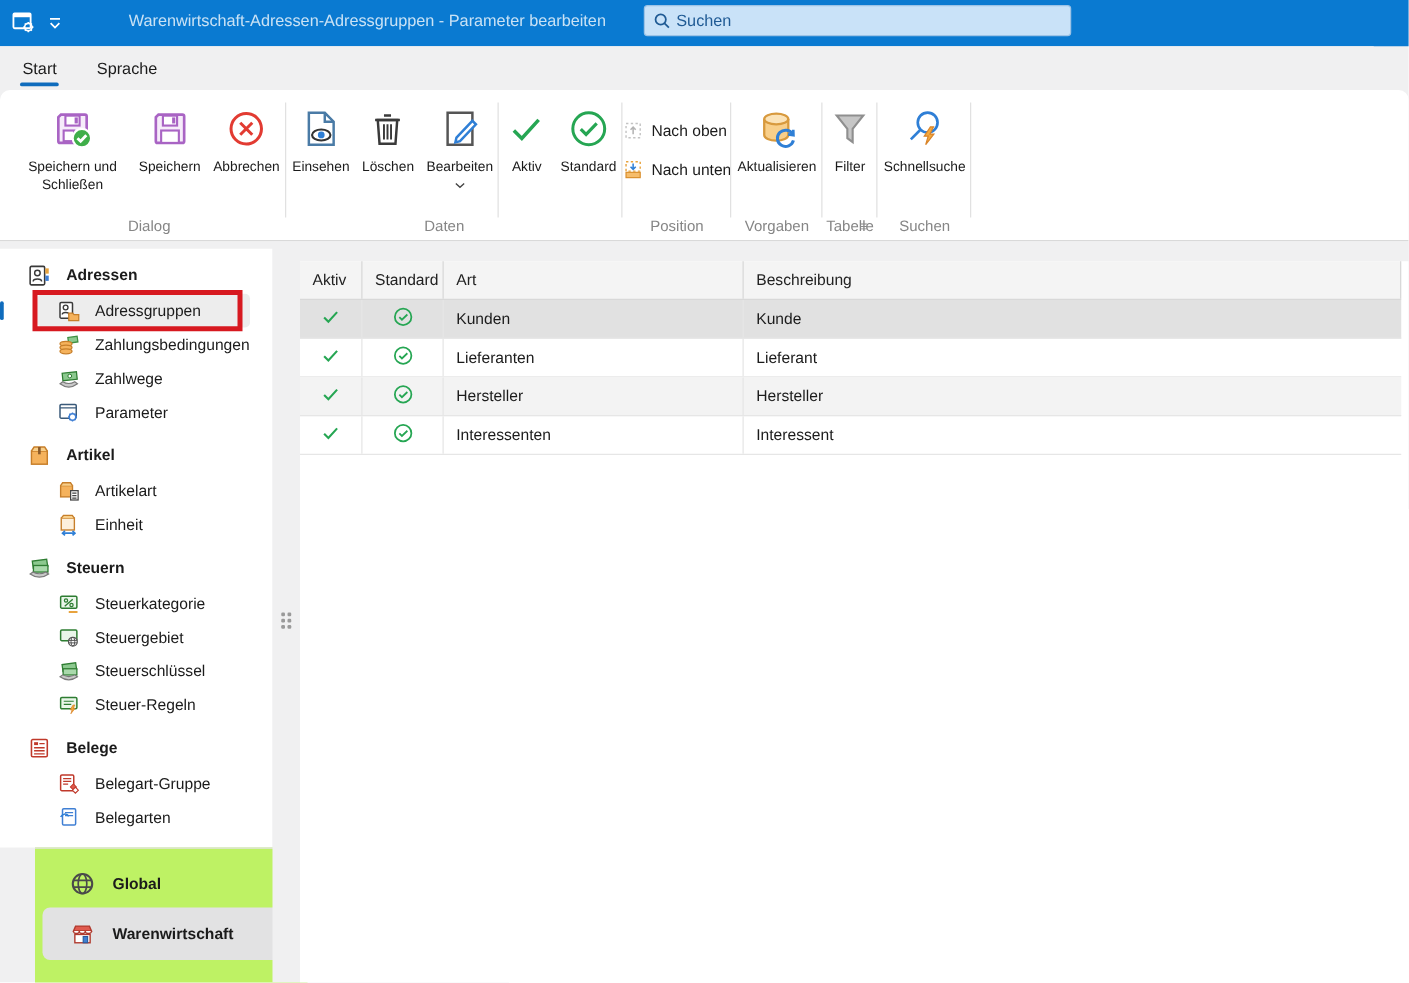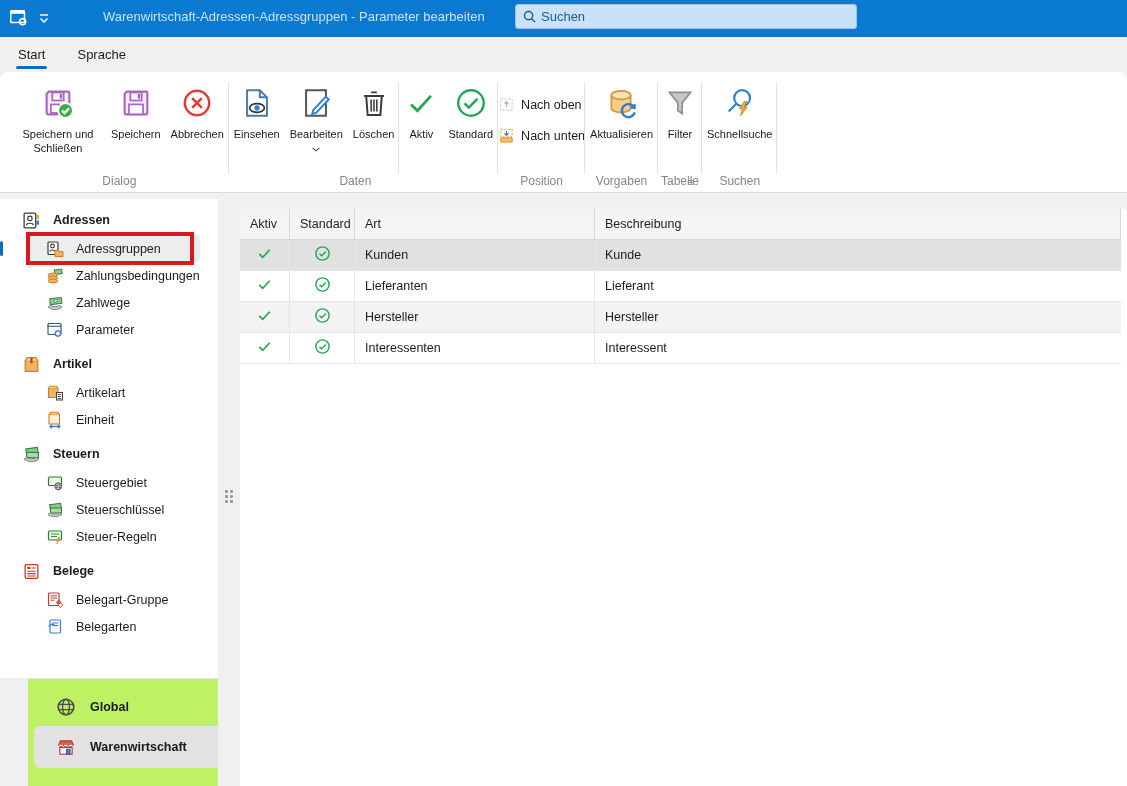--- a/index.html
+++ b/index.html
@@ -155,39 +155,39 @@
               <path d="M5 3h9l5 5v13H5z" fill="#fff" stroke="#4a7ba6" stroke-width="1.4"></path>
               <path d="M14 3v5h5" fill="none" stroke="#4a7ba6" stroke-width="1.4"></path>
               <ellipse cx="12" cy="15.5" rx="5.2" ry="3.1" fill="#fff" stroke="#333" stroke-width="1.2"></ellipse>
               <circle cx="12" cy="15.5" r="1.9" fill="#2f7fd6"></circle>
             </svg>
           </span>
           <div class="rlabel">Einsehen</div>
         </div>
         <div class="rbtn">
           <span class="icon">
+            <svg viewBox="0 0 24 24" fill="none" stroke="#3a3a3a" stroke-width="1.4">
+              <path d="M6.5 7h11l-1 13.5h-9z"></path>
+              <path d="M5 7h14M10 4.5h4"></path>
+              <path d="M10 9.5v8.5M12 9.5v8.5M14 9.5v8.5" stroke-width="1.1"></path>
+            </svg>
+          </span>
+          <div class="rlabel">Löschen</div>
+        </div>
+        <div class="rbtn">
+          <span class="icon">
             <svg viewBox="0 0 24 24">
               <path d="M5 3h14v18H5z" fill="#fff" stroke="#555" stroke-width="1.4"></path>
               <path d="m10 17 9-9.5 2 2-9 9.5-2.6.7z" fill="#fff" stroke="#2f7fd6" stroke-width="1.4"></path>
             </svg>
           </span>
           <div class="rlabel">Bearbeiten</div>
           <span class="dd"><svg viewBox="0 0 12 8" width="10" height="7">
               <path d="m2 2 4 3.6L10 2" fill="none" stroke="#444" stroke-width="1.3"></path>
             </svg></span>
-        </div>
-        <div class="rbtn">
-          <span class="icon">
-            <svg viewBox="0 0 24 24" fill="none" stroke="#3a3a3a" stroke-width="1.4">
-              <path d="M6.5 7h11l-1 13.5h-9z"></path>
-              <path d="M5 7h14M10 4.5h4"></path>
-              <path d="M10 9.5v8.5M12 9.5v8.5M14 9.5v8.5" stroke-width="1.1"></path>
-            </svg>
-          </span>
-          <div class="rlabel">Löschen</div>
         </div>
         <div class="rgroup-label shift-right">Daten</div>
       </div>
       <div class="rgroup">
         <div class="rbtn">
           <span class="icon">
             <svg viewBox="0 0 24 24">
               <path d="m5 13 4.5 4.5L19 7" fill="none" stroke="#26a653" stroke-width="2"></path>
             </svg>
           </span>
@@ -372,20 +372,32 @@
           <svg viewBox="0 0 18 18">
             <rect x="4" y="3" width="11" height="5.5" fill="#8cc98f" stroke="#2e7d32" stroke-width="1" transform="rotate(-8 9 6)"></rect>
             <rect x="4.5" y="7" width="11" height="5" fill="#a9d9ab" stroke="#2e7d32" stroke-width="1"></rect>
             <path d="M2 13.4c4.5 3.2 9.5 3.2 14 0l-2.2-1.5c-3 1.7-6.6 1.7-9.6 0z" fill="#c9c9c9" stroke="#7a7a7a" stroke-width=".9"></path>
           </svg>
         </span>
         <span>Steuern</span>
         <span class="chev"><svg viewBox="0 0 14 14">
             <path d="m3 9 4-4 4 4" fill="none" stroke="#444" stroke-width="1.4"></path>
           </svg></span>
+      </div>
+      <div class="side-item">
+        <span class="icon">
+          <svg viewBox="0 0 18 18">
+            <rect x="2.5" y="3" width="13" height="9.5" rx="1" fill="#eaf6ea" stroke="#2e7d32" stroke-width="1.2"></rect>
+            <circle cx="6.8" cy="6.3" r="1.3" fill="none" stroke="#2e7d32" stroke-width="1"></circle>
+            <circle cx="11.2" cy="10" r="1.3" fill="none" stroke="#2e7d32" stroke-width="1"></circle>
+            <path d="m5.8 11 6.4-5.6" stroke="#2e7d32" stroke-width="1.1"></path>
+            <path d="M9 15.5h7" stroke="#e8a33d" stroke-width="1.6"></path>
+          </svg>
+        </span>
+        <span>Steuerkategorie</span>
       </div>
       <div class="side-item">
         <span class="icon">
           <svg viewBox="0 0 18 18">
             <rect x="2.5" y="3" width="13" height="8.5" rx="1" fill="#eaf6ea" stroke="#2e7d32" stroke-width="1.2"></rect>
             <circle cx="12.3" cy="12.3" r="3.5" fill="#fff" stroke="#555" stroke-width="1"></circle>
             <ellipse cx="12.3" cy="12.3" rx="1.5" ry="3.5" fill="none" stroke="#555" stroke-width=".8"></ellipse>
             <path d="M8.9 11.3h6.8M8.9 13.3h6.8" stroke="#555" stroke-width=".8"></path>
           </svg>
         </span>

